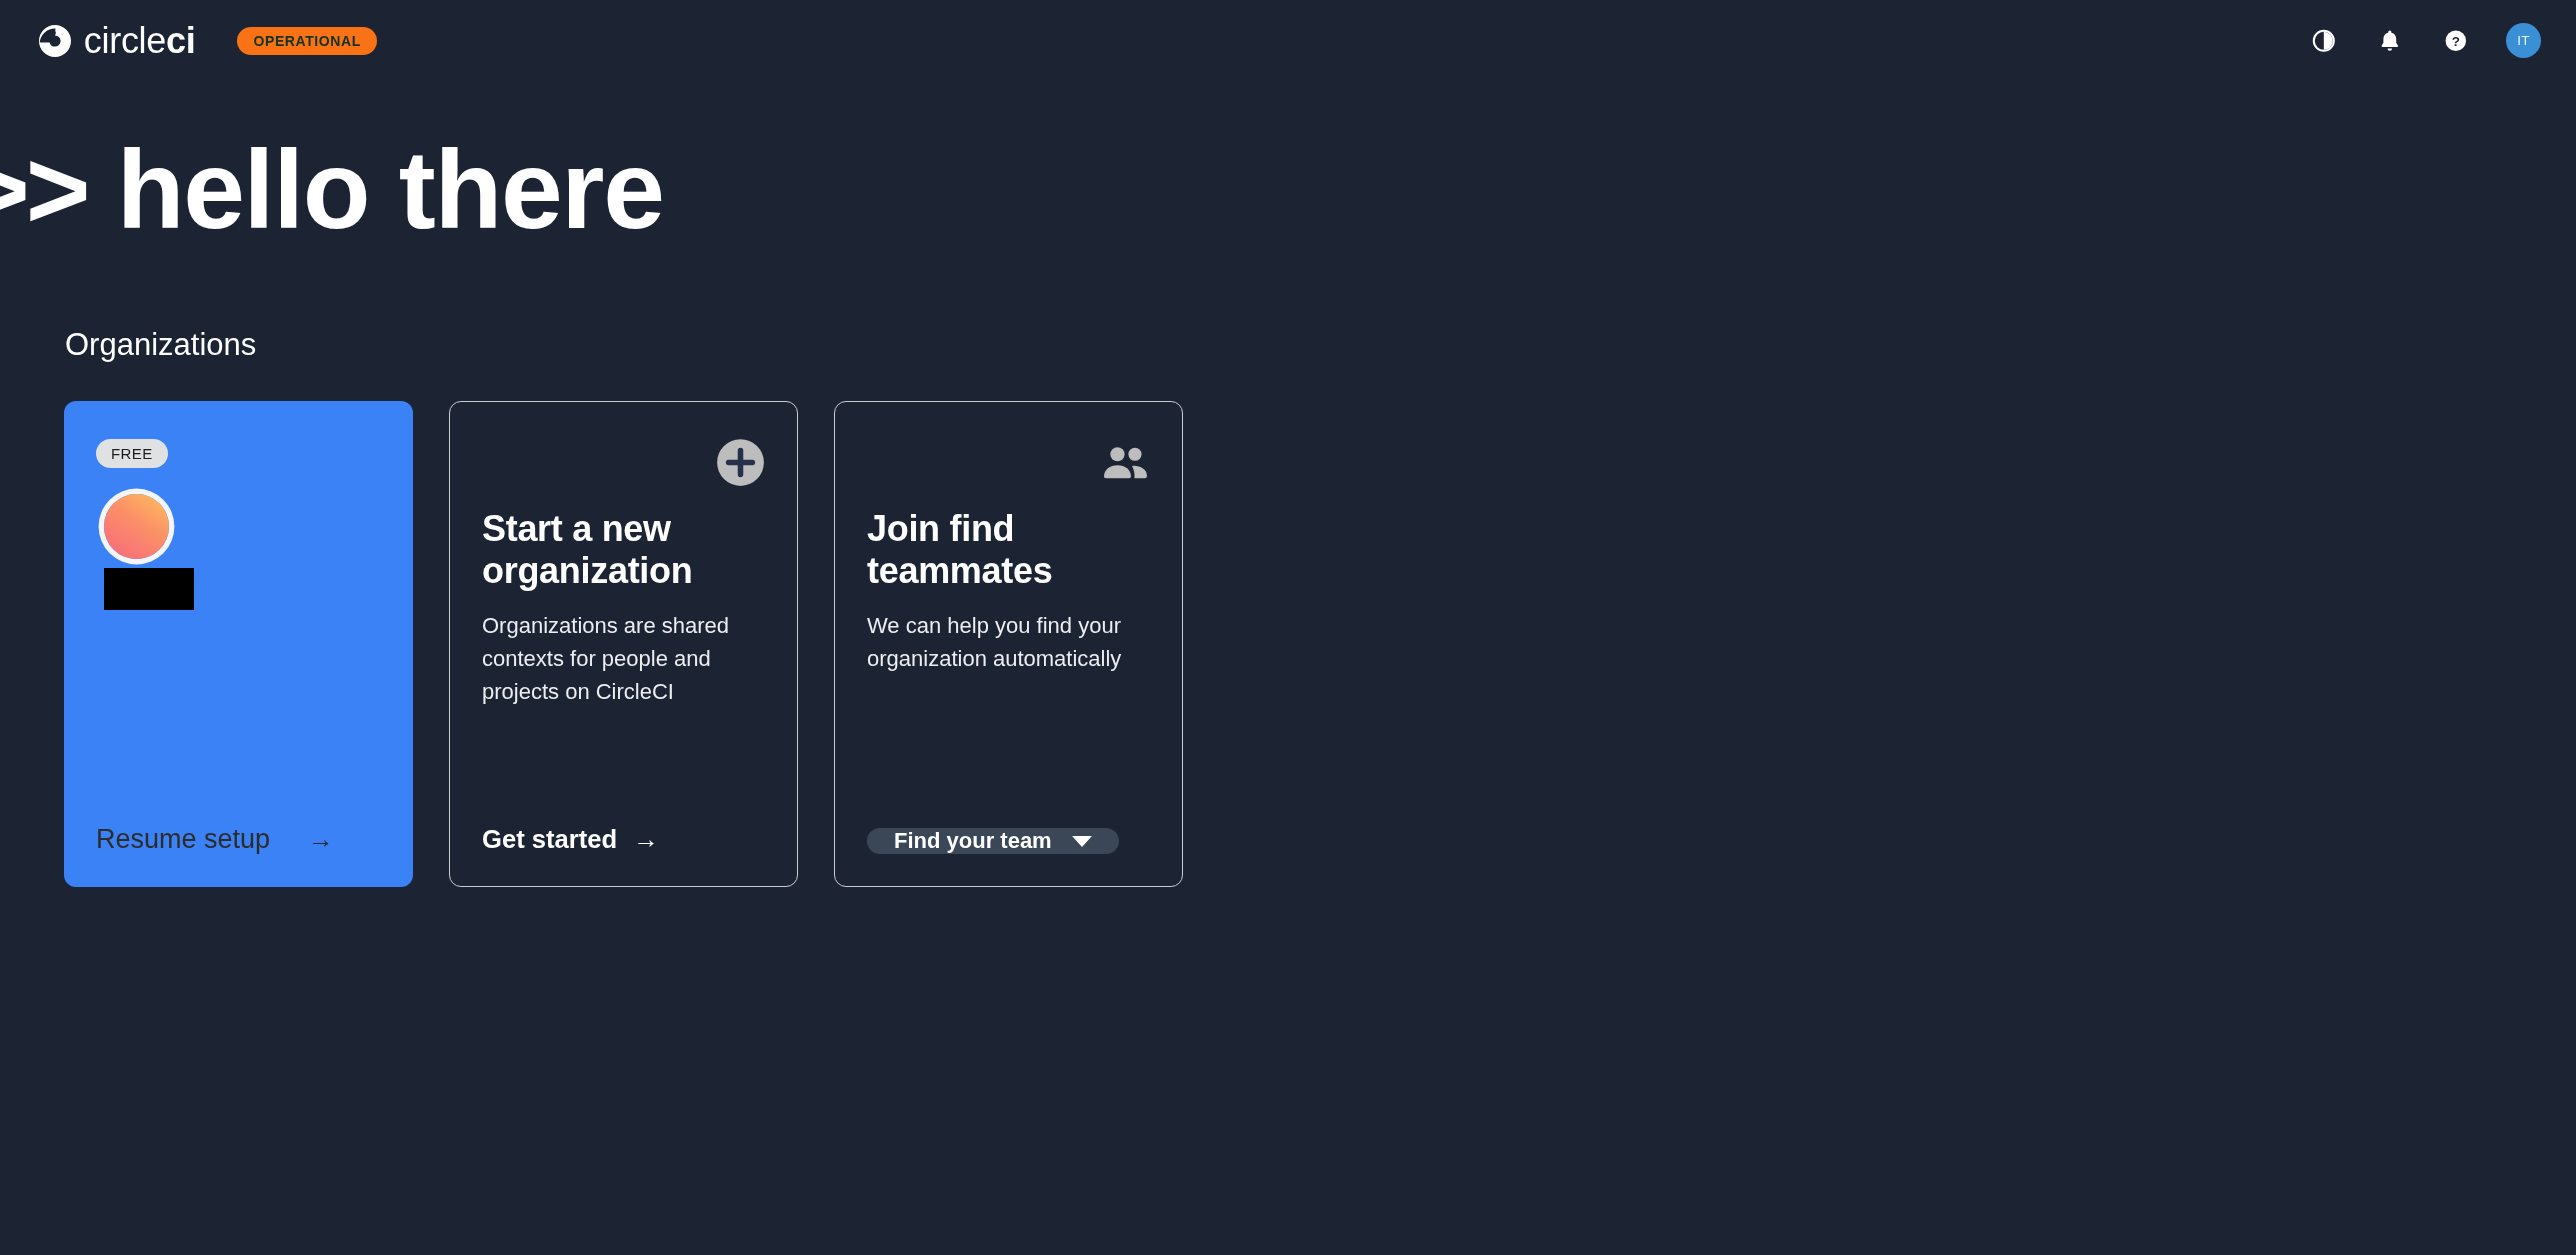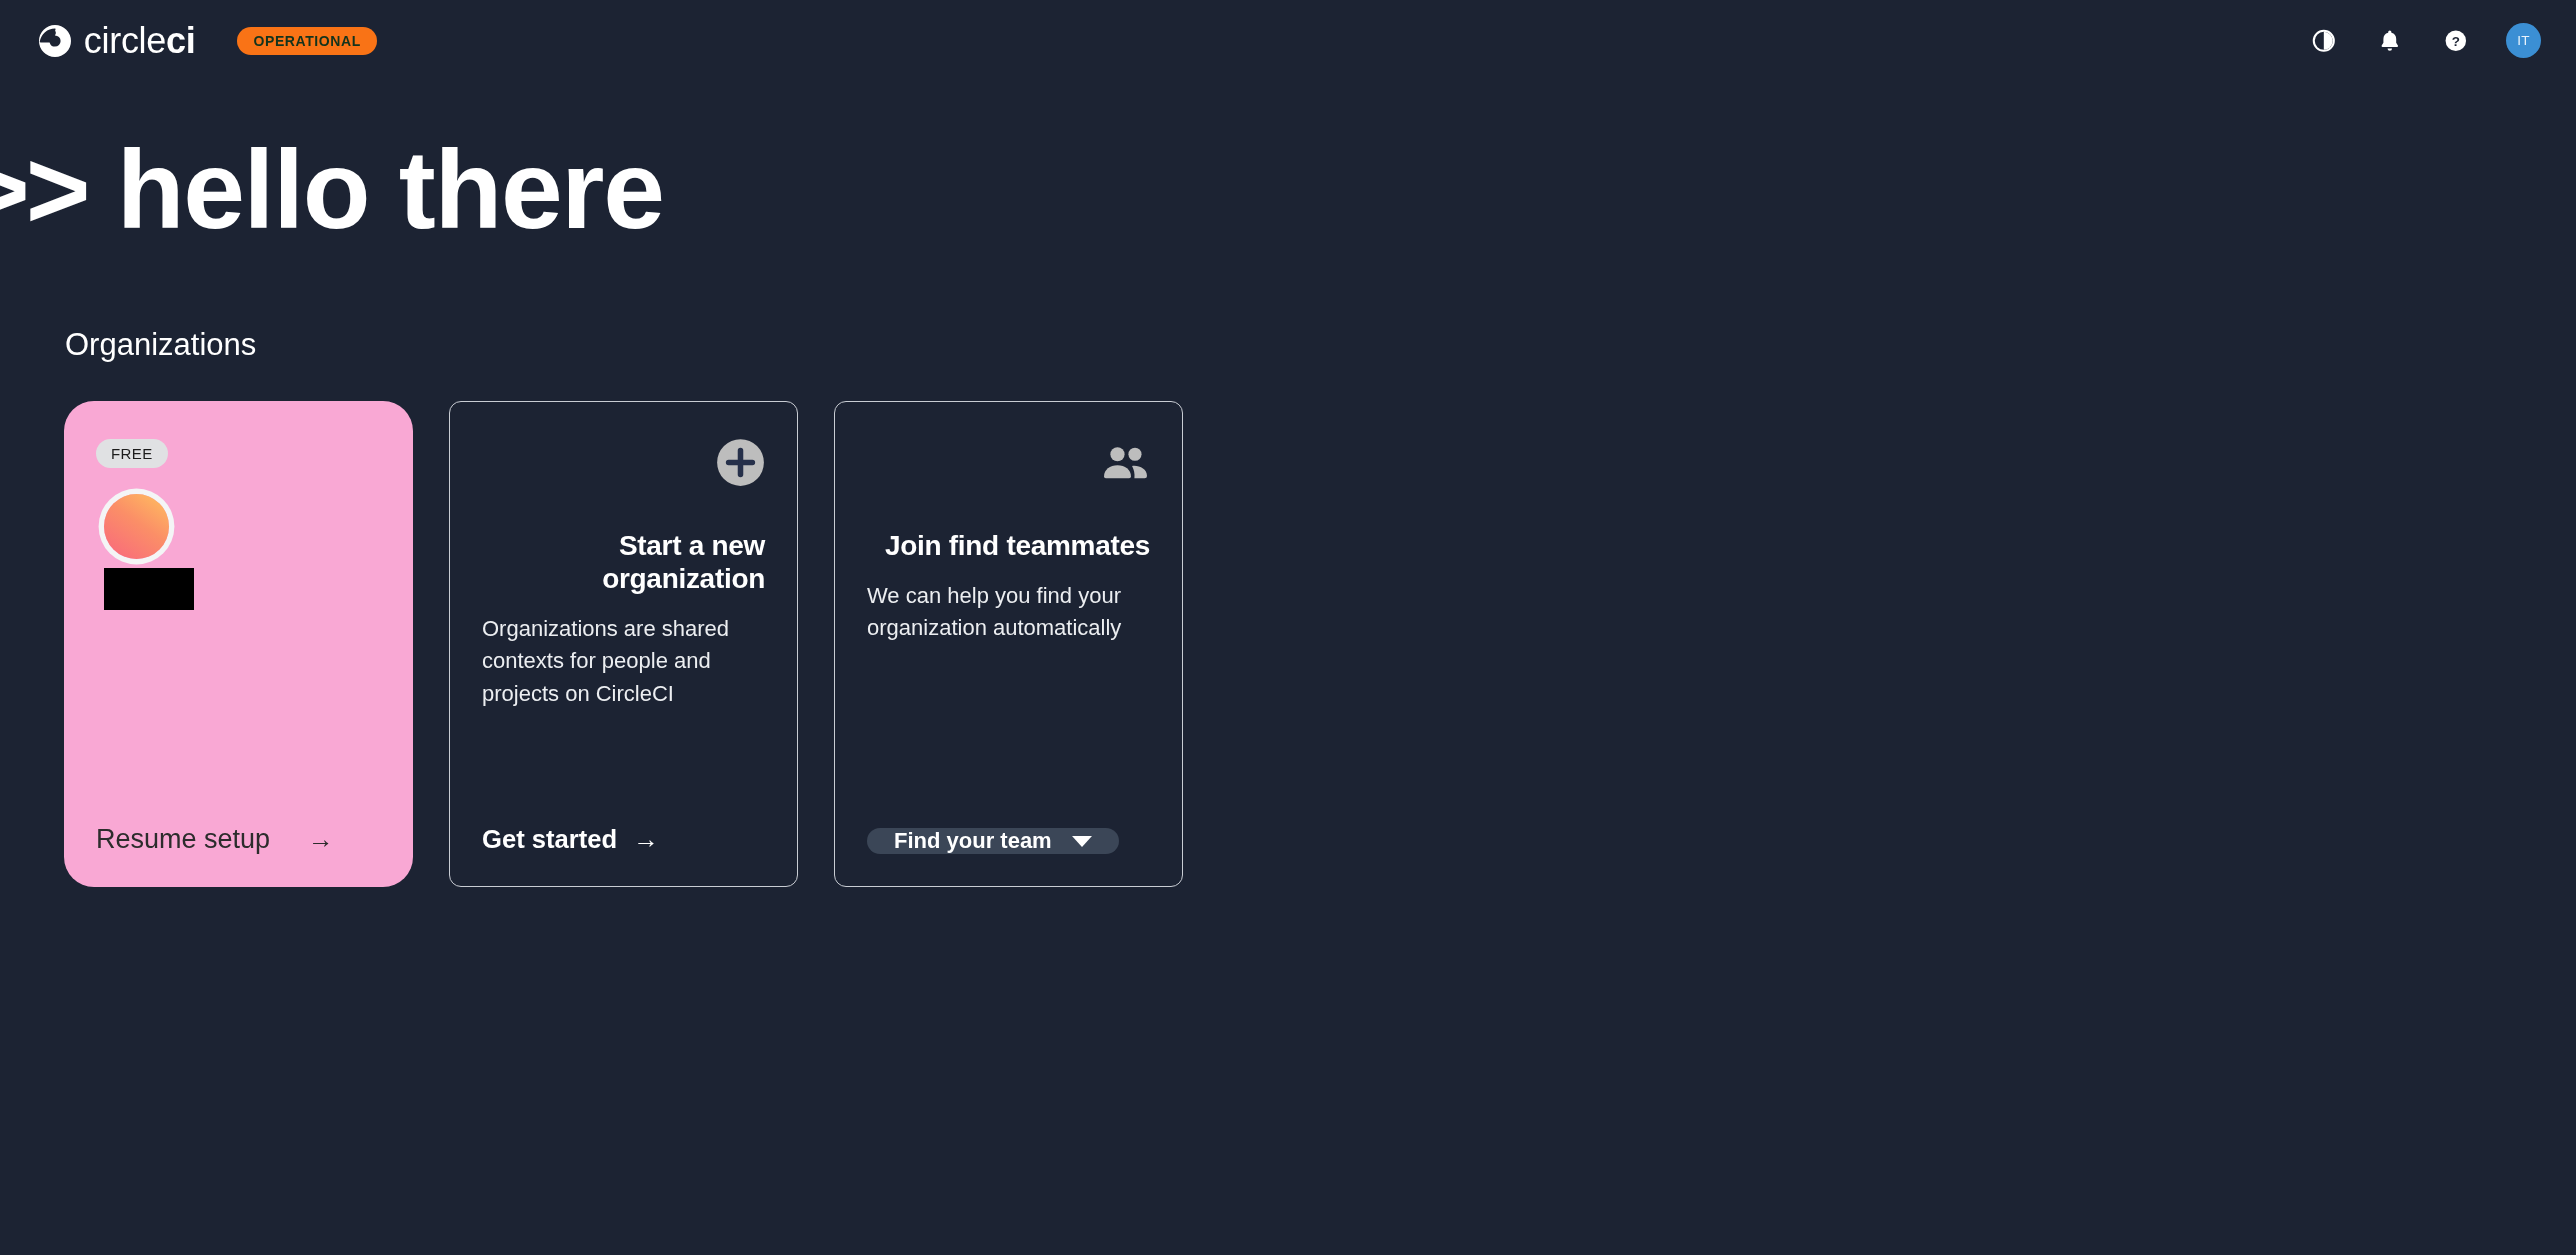--- a/index.html
+++ b/index.html
@@ -67,21 +67,21 @@
     position:absolute; left:64px; top:401px;
     display:flex; align-items:flex-start; gap:36px;
   }
   .card{
     width:349px; height:486px;
     border-radius:12px;
     position:relative;
     padding:38px 32px 32px 32px;
     display:flex; flex-direction:column;
   }
-  .card-light{ background:#f9a8d4;border-radius:30px; }
+  .card-light{ background:#3b82f6; }
   .card-dark{ background:#1c2333; border:1.3px solid #c9cdd4; }
 
   .free-pill{
     align-self:flex-start;
     background:#e0e1e3; color:#1c1c1c;
     font-size:15px; letter-spacing:0.4px;
     padding:6px 15px; border-radius:673px;
   }
   .org-avatar{
     width:65px; height:65px; border-radius:50%;
@@ -101,24 +101,23 @@
   .cta-dark{ color:#2c2c2c;gap:38px; }
   .cta-light{ color:#ffffff; font-weight:700; font-size:25.6px; }
   .arrow{ font-size:25.6px; line-height:1; }
 
   .card-icon{
     position:absolute; right:31px; top:35px;
     width:51px; height:51px;
     display:flex; align-items:center; justify-content:center;
   }
   .card-h{
-    color:#ffffff; font-size:28px; font-weight:700;
+    color:#ffffff; font-size:36px; font-weight:700;
     line-height:1.18; letter-spacing:-0.3px;
-    margin-top:89px;
-    text-align:right;
+    margin-top:68px;
   }
   .card-p{
     color:#eceef1; font-size:22px; font-weight:400;
     line-height:1.48; margin-top:17.5px;
   }
   .find-btn{
     margin-top:auto;
     align-self:flex-start;
     background:#3b4657; color:#ffffff;
     border:none; border-radius:673px;

